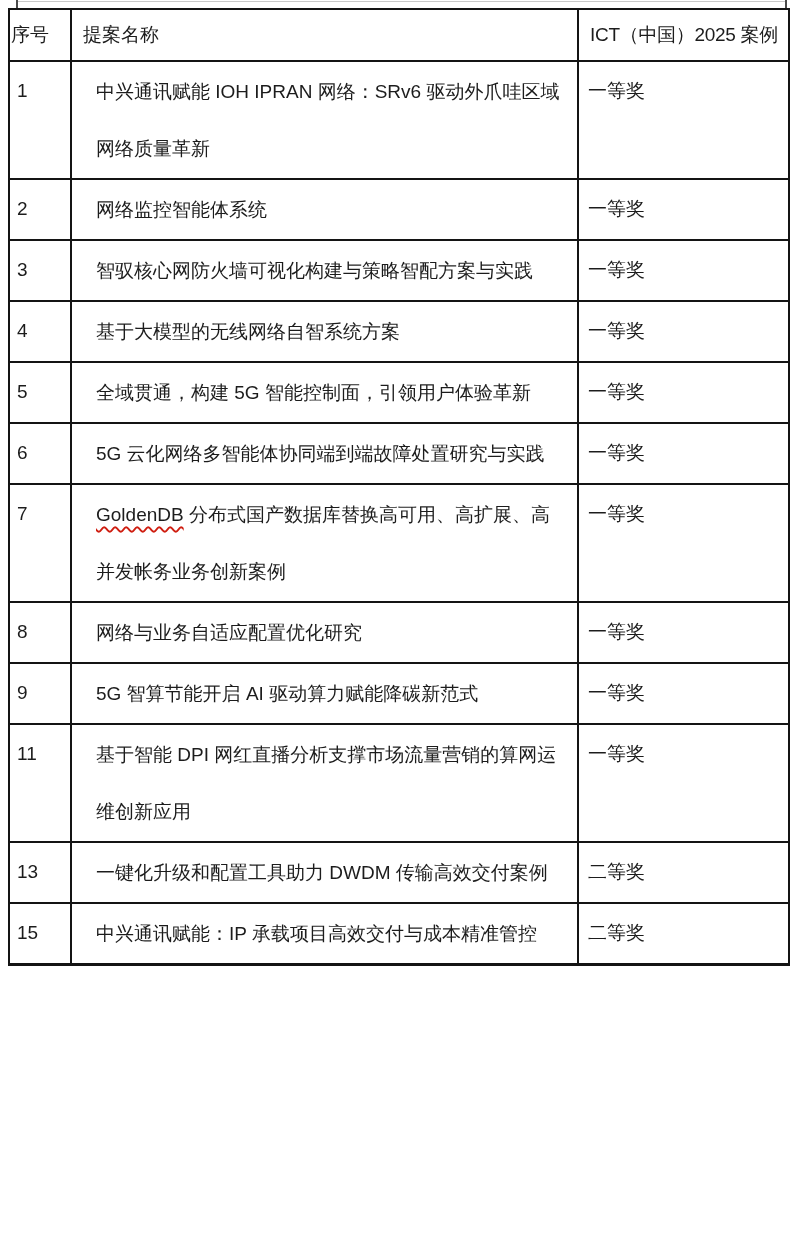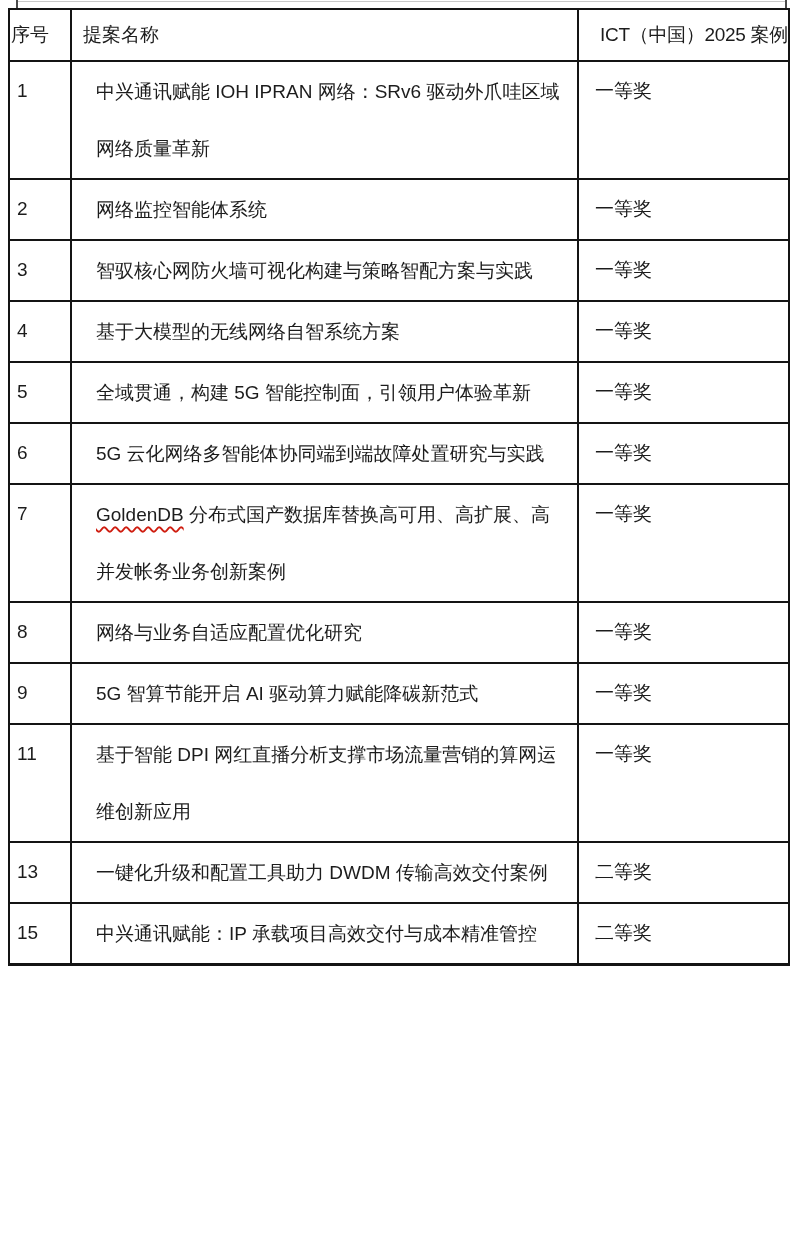--- a/index.html
+++ b/index.html
@@ -61,36 +61,36 @@
     height: 50px;
     line-height: 24px;
     padding: 0 4px 0 11px;
   }
   .awards th.col-no {
     padding-left: 1px;
   }
   .awards th.col-award {
     white-space: nowrap;
     overflow: hidden;
-    padding-left: 21px;
+    padding-left: 11px;
     padding-right: 1px;
     letter-spacing: -0.3px;
   }
   .awards td {
     line-height: 57px;
   }
   .awards td.cell-no {
     padding: 0 2px 0 7px;
     vertical-align: top;
   }
   .awards td.cell-title {
     padding: 1px 10px 1px 24px;
   }
   .awards td.cell-award {
-    padding: 0 4px 0 16px;
+    padding: 0 4px 0 9px;
     vertical-align: top;
   }
   .awards tbody tr:last-child td {
     border-bottom-width: 3px;
   }
   .misspelled {
     text-decoration-line: underline;
     text-decoration-style: wavy;
     text-decoration-color: #cf1d10;
     text-decoration-thickness: 1.5px;

